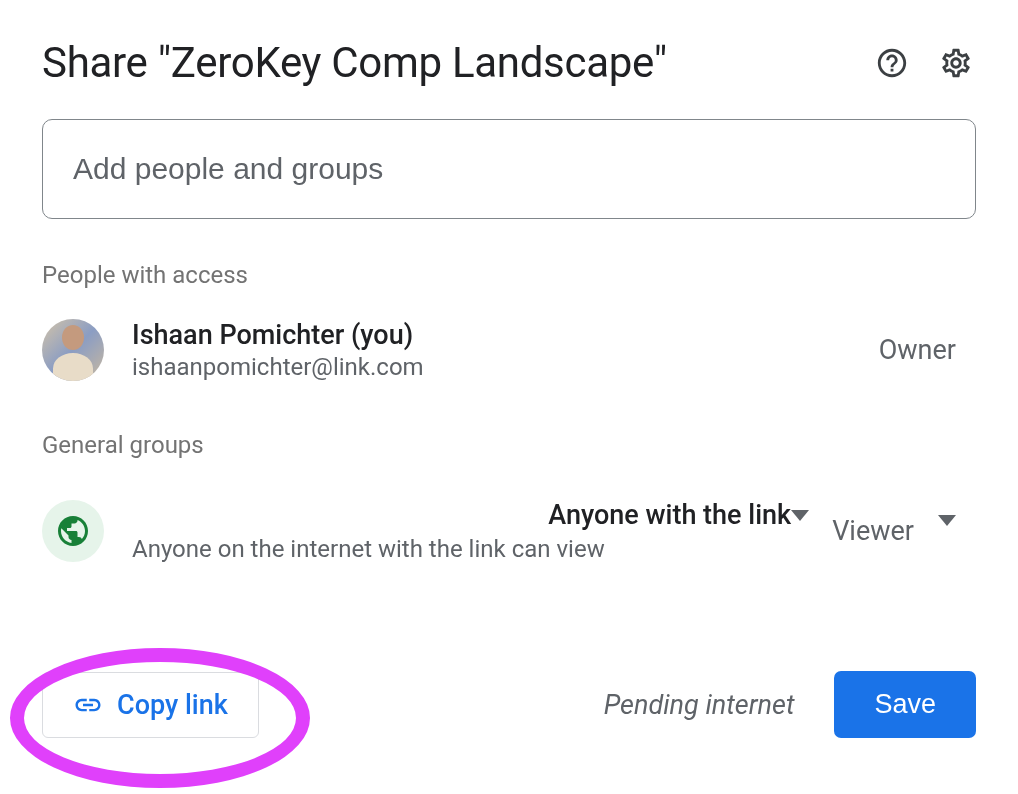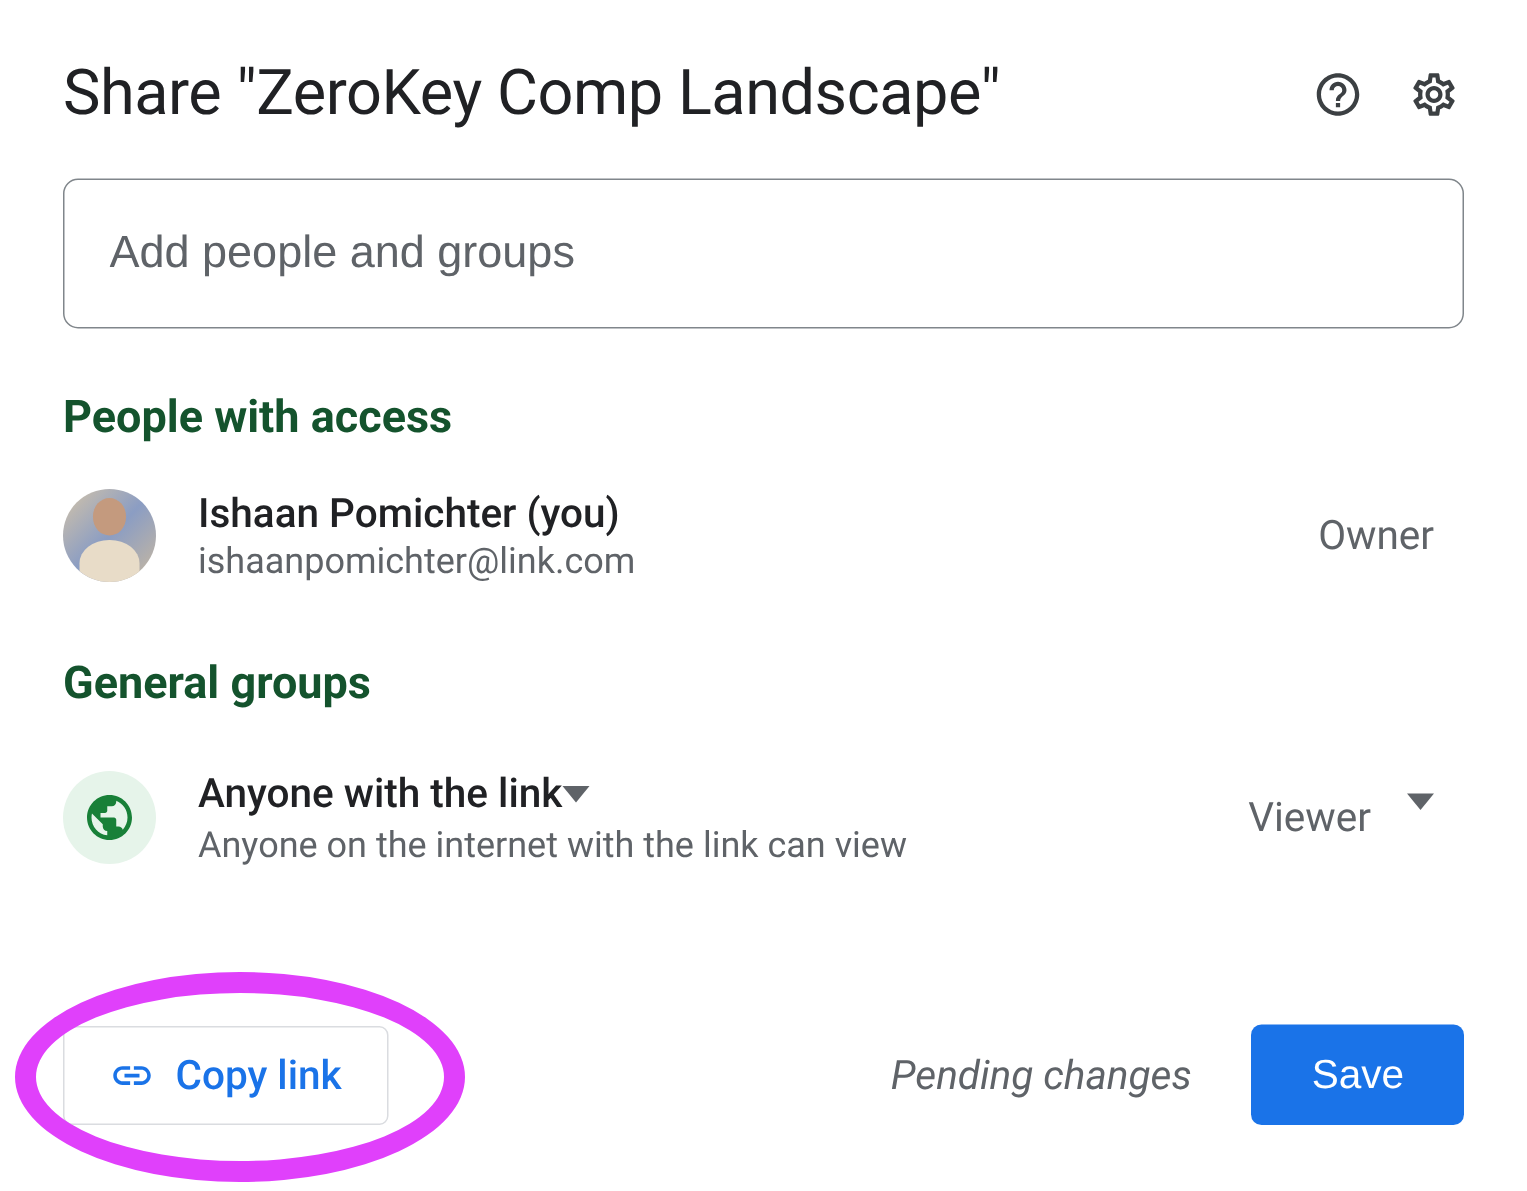--- a/index.html
+++ b/index.html
@@ -62,23 +62,23 @@
       padding: 0 30px;
       font-size: 30px;
       color: #7f1d1d;
       outline: none;
       margin-bottom: 42px;
     }
     .add-input::placeholder {
       color: #5f6368;
     }
     .section-heading {
-      font-size: 30px;
-      font-weight: 700;
-      color: #14532d;
+      font-size: 24px;
+      font-weight: 400;
+      color: #737373;
       margin-bottom: 20px;
     }
     .person-row {
       display: flex;
       align-items: center;
       padding: 10px 0 28px 0;
       margin-bottom: 20px;
     }
     .avatar {
       width: 62px;
@@ -152,20 +152,21 @@
       height: 36px;
       fill: #188038;
     }
     .access-info {
       flex: 1;
     }
     .access-dropdown {
       display: flex;
       align-items: center;
       cursor: pointer;
+      justify-content: flex-end;
     }
     .access-dropdown-label {
       font-size: 27px;
       font-weight: 500;
       color: #202124;
     }
     .access-description {
       font-size: 24px;
       color: #5f6368;
       margin-top: 4px;
@@ -184,21 +185,21 @@
     }
     .dropdown-arrow {
       width: 0;
       height: 0;
       border-left: 9px solid transparent;
       border-right: 9px solid transparent;
       border-top: 11px solid #5f6368;
     }
     .footer {
       position: absolute;
-      bottom: 44px;
+      bottom: 56px;
       left: 42px;
       right: 42px;
       display: flex;
       align-items: center;
       justify-content: space-between;
     }
     .copy-link-btn {
       display: flex;
       align-items: center;
       gap: 14px;
@@ -306,19 +307,19 @@
   </div>
 
   <div class="footer">
     <div class="copy-link-btn">
       <svg viewBox="0 0 24 24">
         <path d="M3.9 12c0-1.71 1.39-3.1 3.1-3.1h4V7H7c-2.76 0-5 2.24-5 5s2.24 5 5 5h4v-1.9H7c-1.71 0-3.1-1.39-3.1-3.1zM8 13h8v-2H8v2zm9-6h-4v1.9h4c1.71 0 3.1 1.39 3.1 3.1s-1.39 3.1-3.1 3.1h-4V17h4c2.76 0 5-2.24 5-5s-2.24-5-5-5z"></path>
       </svg>
       <span class="copy-link-label">Copy link</span>
     </div>
     <div class="footer-right">
-      <span class="pending-text">Pending changes</span>
+      <span class="pending-text">Pending internet</span>
       <button class="save-btn">Save</button>
     </div>
   </div>
 
   <div class="highlight-ellipse"></div>
 </div>
 
 </body></html>

